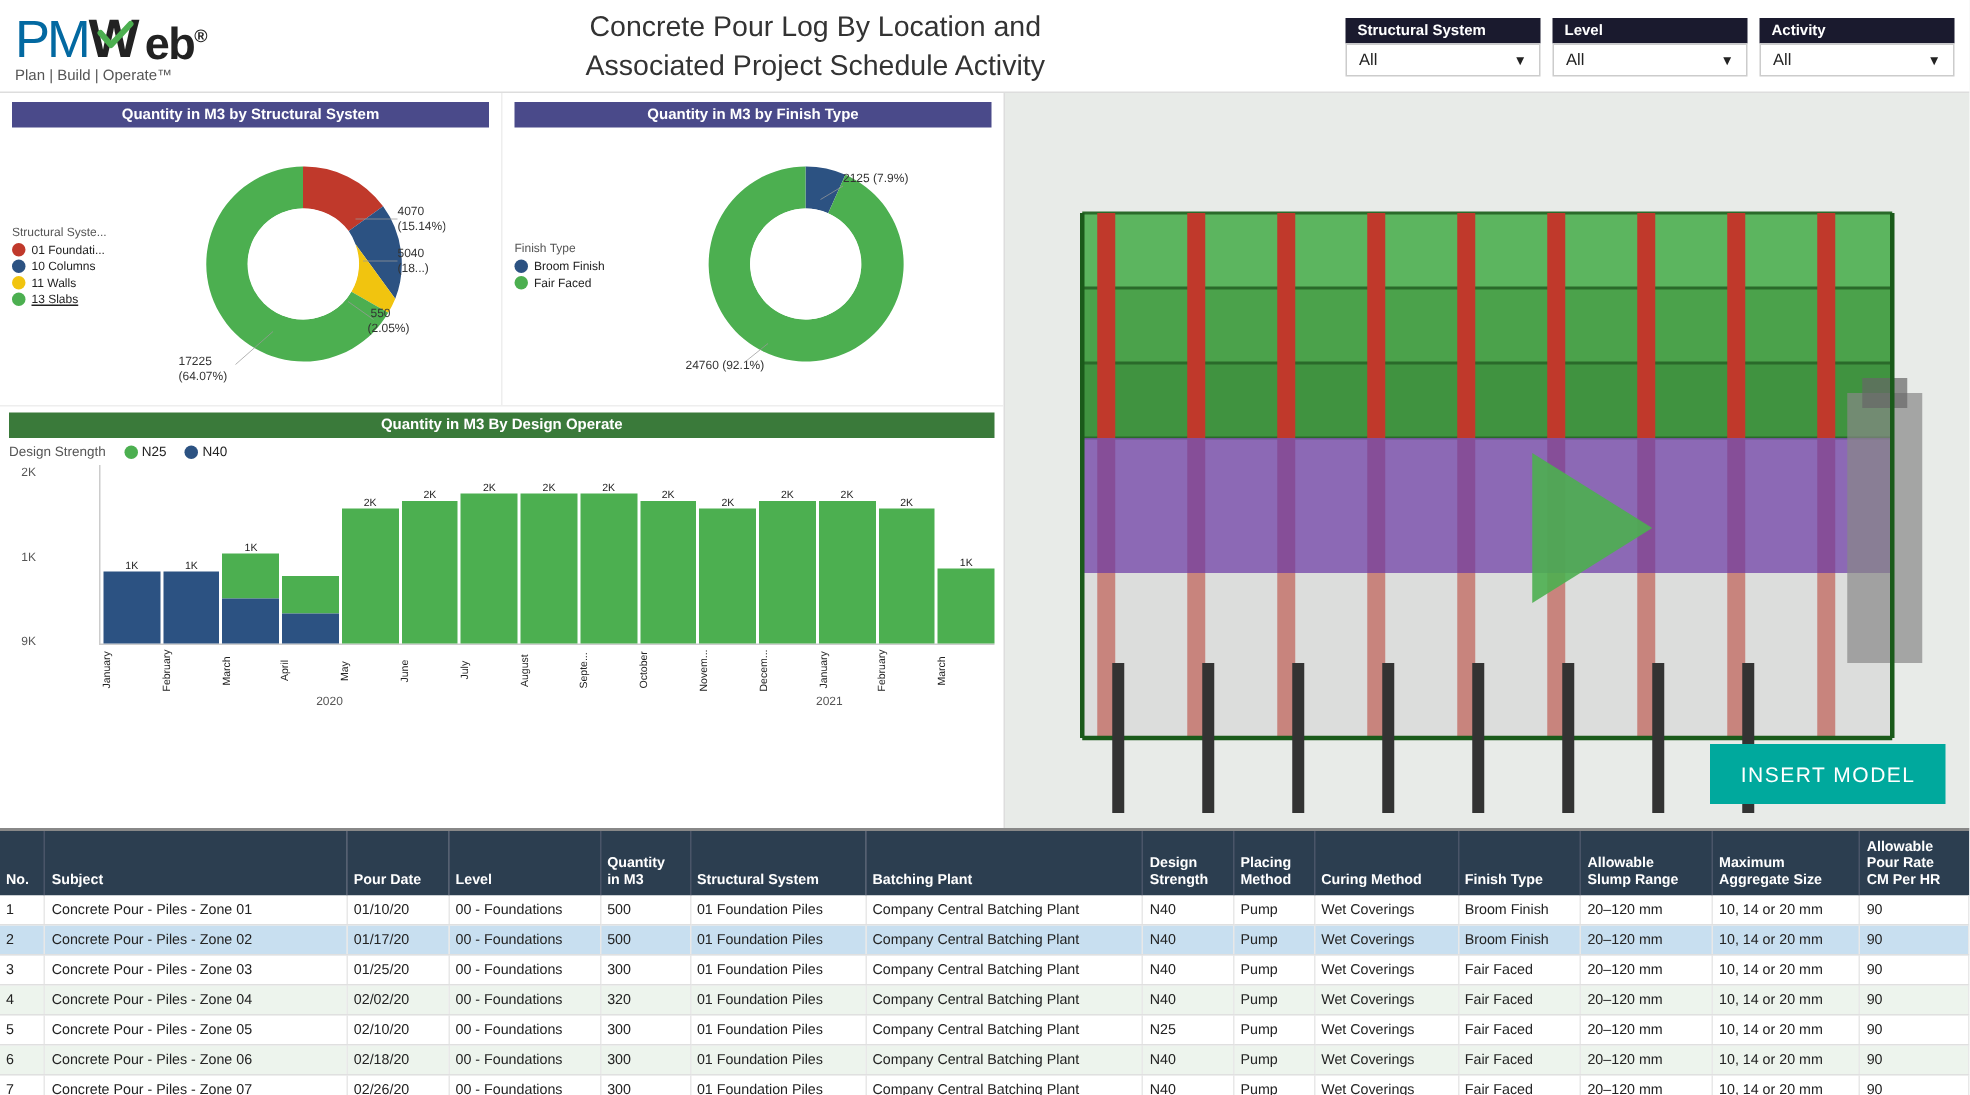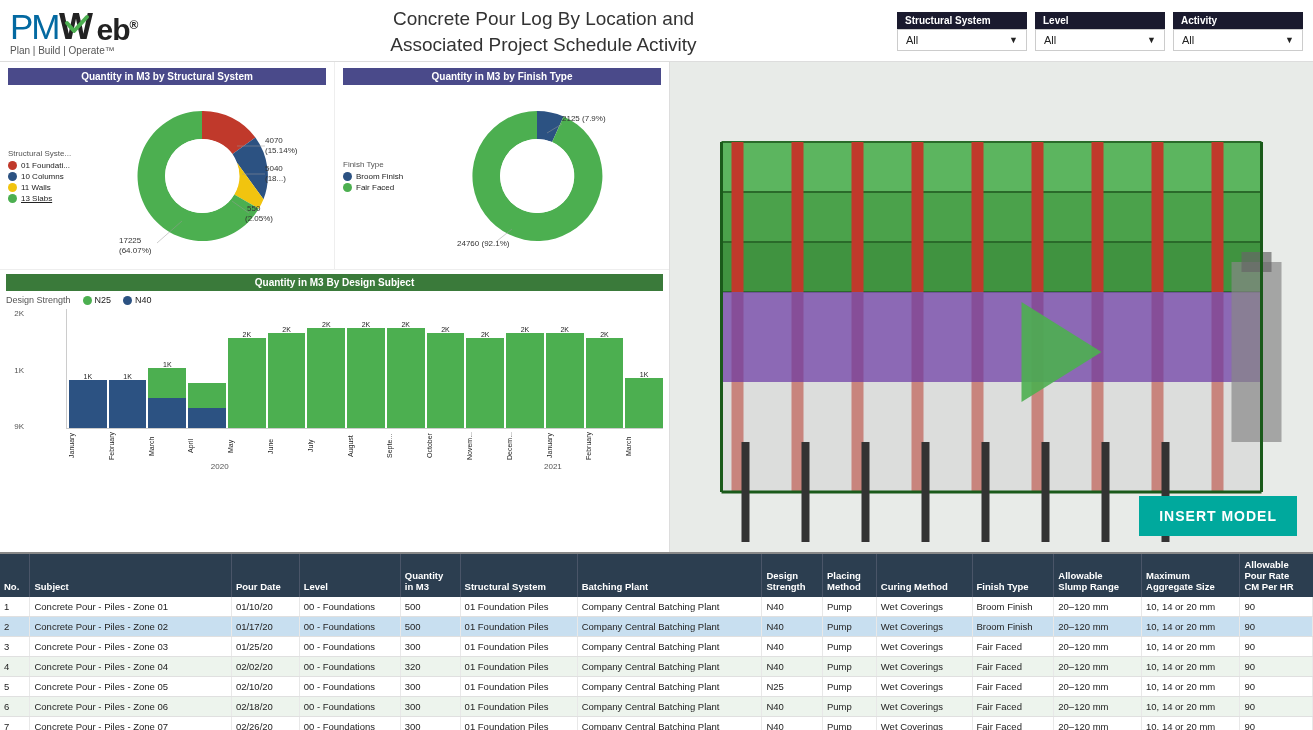--- a/index.html
+++ b/index.html
@@ -154,21 +154,21 @@
               <text x="5" y="155" font-size="8" fill="#333">24760 (92.1%)</text>
               <line x1="110" y1="33" x2="95" y2="42" stroke="#999" stroke-width="0.5"></line>
               <line x1="45" y1="150" x2="60" y2="138" stroke="#999" stroke-width="0.5"></line>
             </svg>
           </div>
         </div>
       </div>
     </div>
 
     <div style="padding:4px 6px 4px;">
-      <div style="background:#3a7a3a; color:#fff; text-align:center; font-size:10px; font-weight:bold; padding:3px; margin-bottom:4px;">Quantity in M3 By Design Subject</div>
+      <div style="background:#3a7a3a; color:#fff; text-align:center; font-size:10px; font-weight:bold; padding:3px; margin-bottom:4px;">Quantity in M3 By Design Operate</div>
 
       <div style="display:flex; gap:12px; font-size:9px; margin-bottom:4px;">
         <span style="color:#555;">Design Strength</span>
         <span style="display:flex;align-items:center;gap:3px;">
           <span style="width:9px;height:9px;border-radius:50%;background:#4caf50;display:inline-block;"></span>N25
         </span>
         <span style="display:flex;align-items:center;gap:3px;">
           <span style="width:9px;height:9px;border-radius:50%;background:#2c5282;display:inline-block;"></span>N40
         </span>
       </div>
@@ -333,21 +333,21 @@
       <rect x="70" y="380" width="8" height="100" fill="#333"></rect>
       <rect x="130" y="380" width="8" height="100" fill="#333"></rect>
       <rect x="190" y="380" width="8" height="100" fill="#333"></rect>
       <rect x="250" y="380" width="8" height="100" fill="#333"></rect>
       <rect x="310" y="380" width="8" height="100" fill="#333"></rect>
       <rect x="370" y="380" width="8" height="100" fill="#333"></rect>
       <rect x="430" y="380" width="8" height="100" fill="#333"></rect>
       <rect x="490" y="380" width="8" height="100" fill="#333"></rect>
     </svg>
 
-    <button style="position:absolute;bottom:16px;right:16px;background:#00a99d;color:#fff;font-size:14px;font-weight:bold;padding:12px 20px;border:none;cursor:pointer;letter-spacing:1px;z-index:10;">INSERT MODEL</button>
+    <button style="position:absolute;bottom:16px;right:16px;background:#00a99d;color:#fff;font-size:14px;font-weight:normal;padding:12px 20px;border:none;cursor:pointer;letter-spacing:1px;z-index:10;">INSERT MODEL</button>
   </div>
 </div>
 
 <div style="background:#fff; border-top:2px solid #888; overflow-x:auto;">
   <table style="width:100%;border-collapse:collapse;font-size:9.5px;">
     <thead>
       <tr>
         <th style="background:#2c3e50;color:#fff;padding:5px 4px;text-align:left;font-size:9.5px;border-right:1px solid #4a5568;white-space:nowrap;vertical-align:bottom;">No.</th>
         <th style="background:#2c3e50;color:#fff;padding:5px 4px;text-align:left;font-size:9.5px;border-right:1px solid #4a5568;min-width:160px;vertical-align:bottom;">Subject</th>
         <th style="background:#2c3e50;color:#fff;padding:5px 4px;text-align:left;font-size:9.5px;border-right:1px solid #4a5568;white-space:nowrap;vertical-align:bottom;">Pour Date</th>

